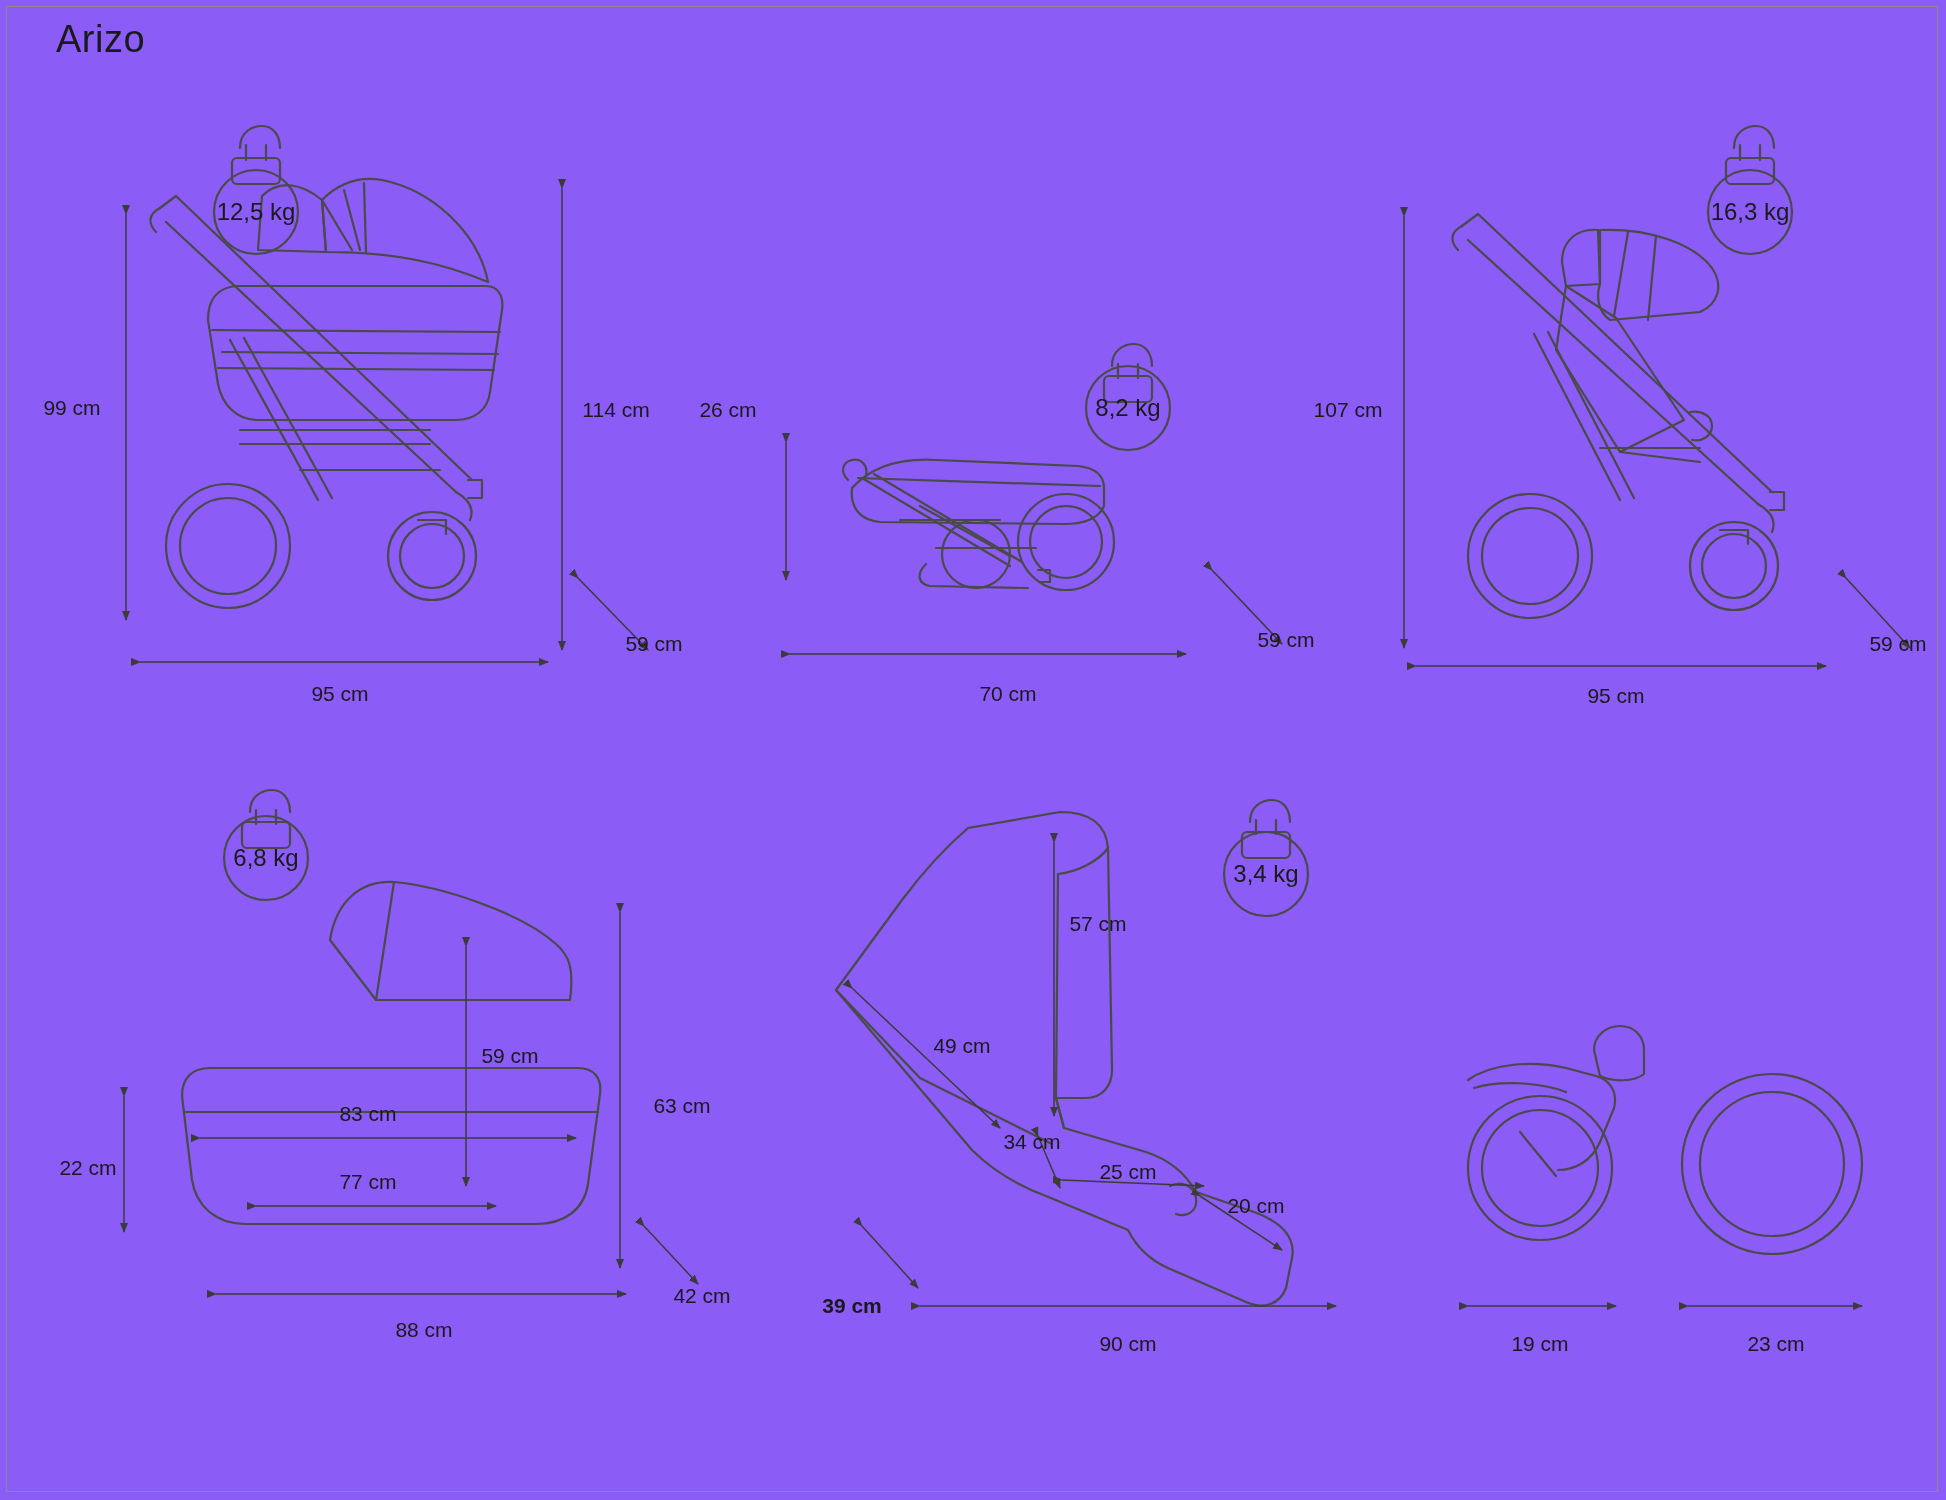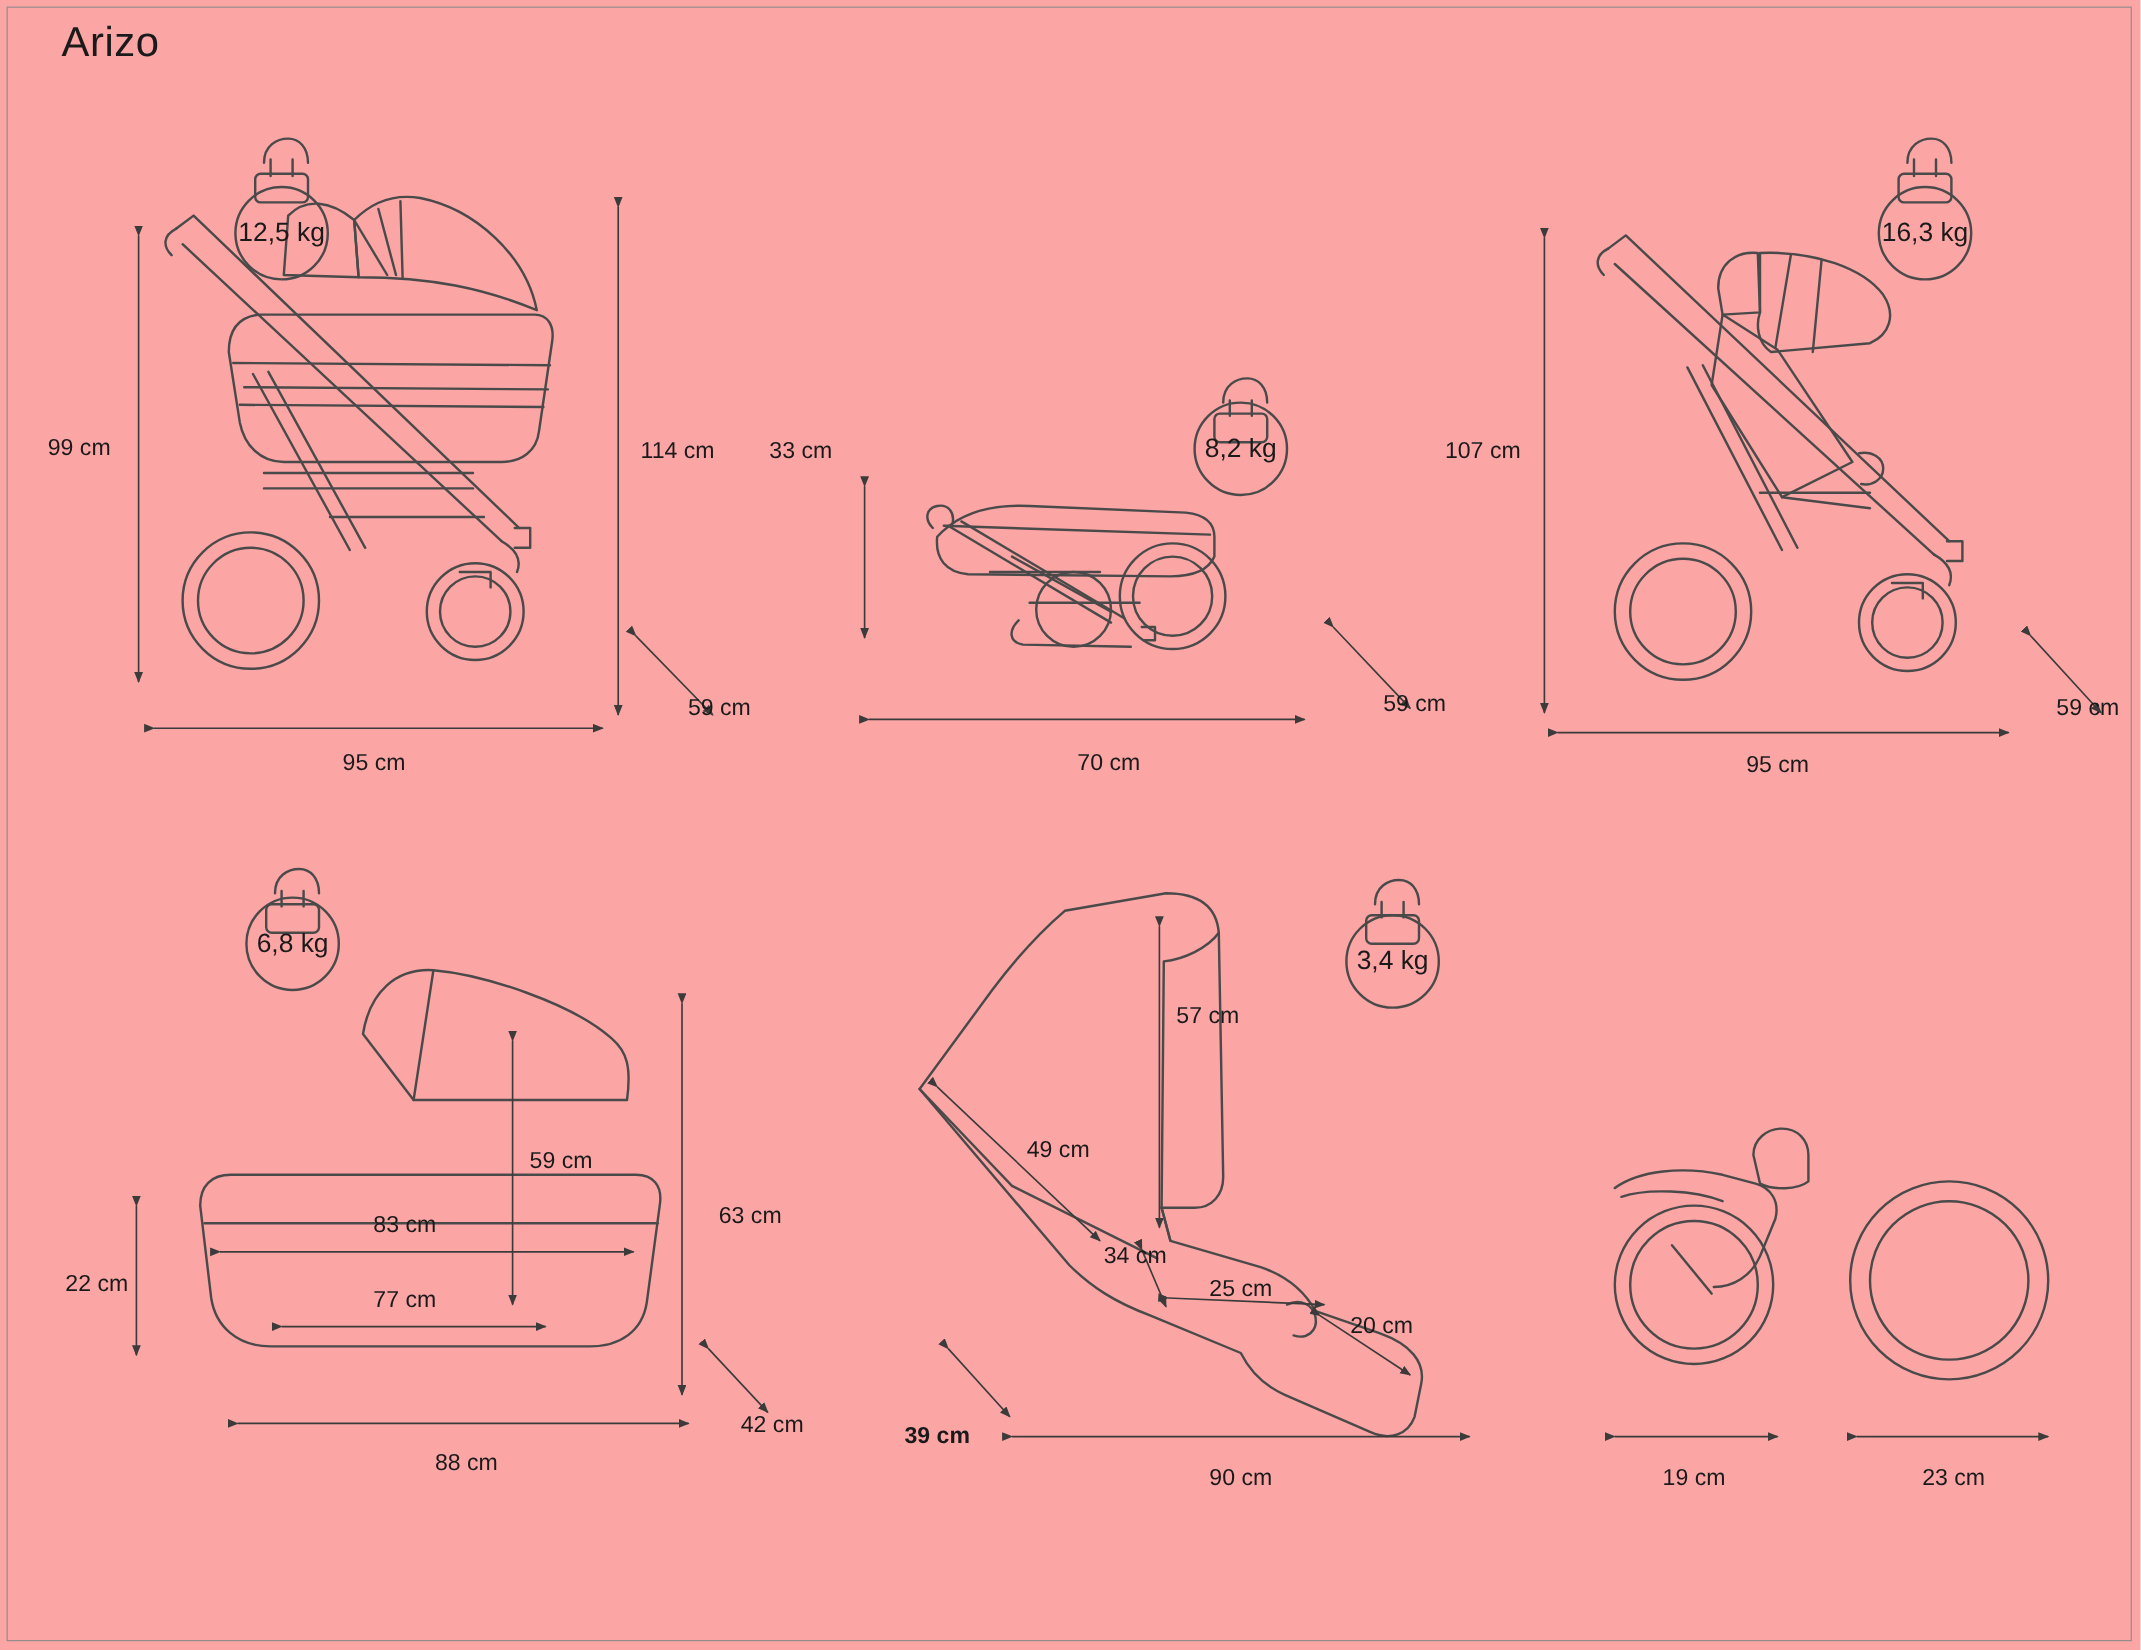--- a/index.html
+++ b/index.html
@@ -8,21 +8,21 @@
     background: #ffffff;
   }
   body {
     font-family: "Liberation Sans", sans-serif;
     color: #1a1a1a;
   }
   #sheet {
     position: relative;
     width: 1946px;
     height: 1500px;
-    background: #fca5a5;
+    background: #8b5cf6;
     overflow: hidden;
   }
   #sheet-border {
     position: absolute;
     left: 6px; top: 6px;
     width: 1932px; height: 1486px;
     border: 1.5px solid #8a8a8a;
     box-sizing: border-box;
   }
   #title {
@@ -268,21 +268,21 @@
     </g>
   </svg>
 
   <div class="wlabel" style="left:256px; top:212px;">12,5 kg</div>
   <div class="label center" style="left:72px; top:408px;">99 cm</div>
   <div class="label center" style="left:616px; top:410px;">114 cm</div>
   <div class="label center" style="left:340px; top:694px;">95 cm</div>
   <div class="label center" style="left:654px; top:644px;">59 cm</div>
 
   <div class="wlabel" style="left:1128px; top:408px;">8,2 kg</div>
-  <div class="label center" style="left:728px; top:410px;">33 cm</div>
+  <div class="label center" style="left:728px; top:410px;">26 cm</div>
   <div class="label center" style="left:1008px; top:694px;">70 cm</div>
   <div class="label center" style="left:1286px; top:640px;">59 cm</div>
 
   <div class="wlabel" style="left:1750px; top:212px;">16,3 kg</div>
   <div class="label center" style="left:1348px; top:410px;">107 cm</div>
   <div class="label center" style="left:1616px; top:696px;">95 cm</div>
   <div class="label center" style="left:1898px; top:644px;">59 cm</div>
 
   <div class="wlabel" style="left:266px; top:858px;">6,8 kg</div>
   <div class="label center" style="left:510px; top:1056px;">59 cm</div>

